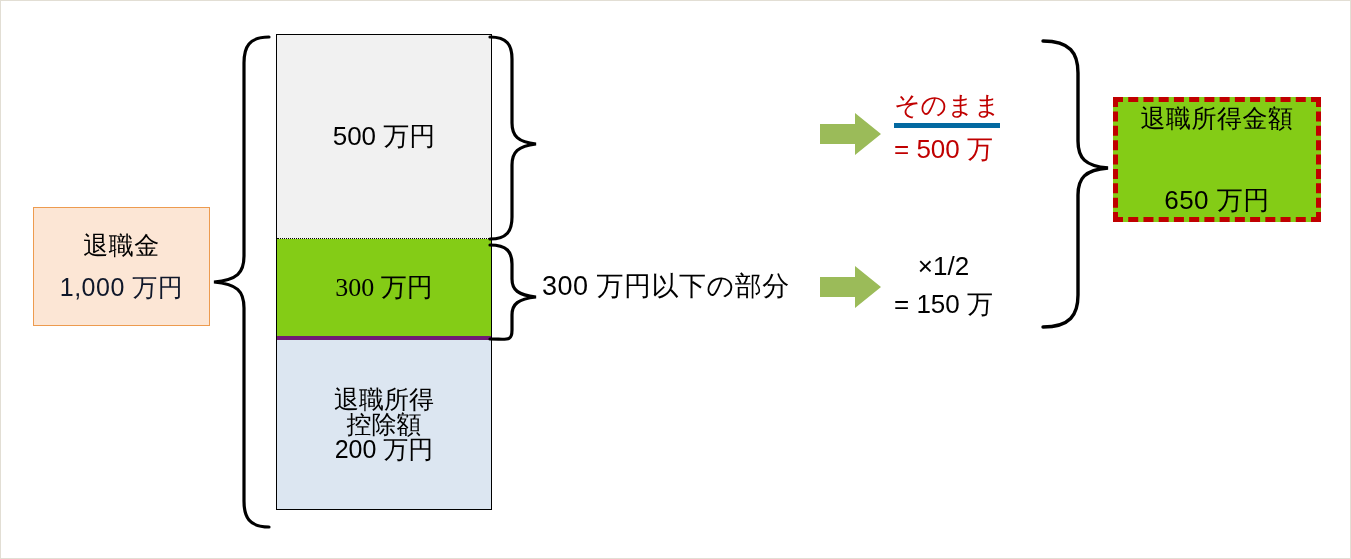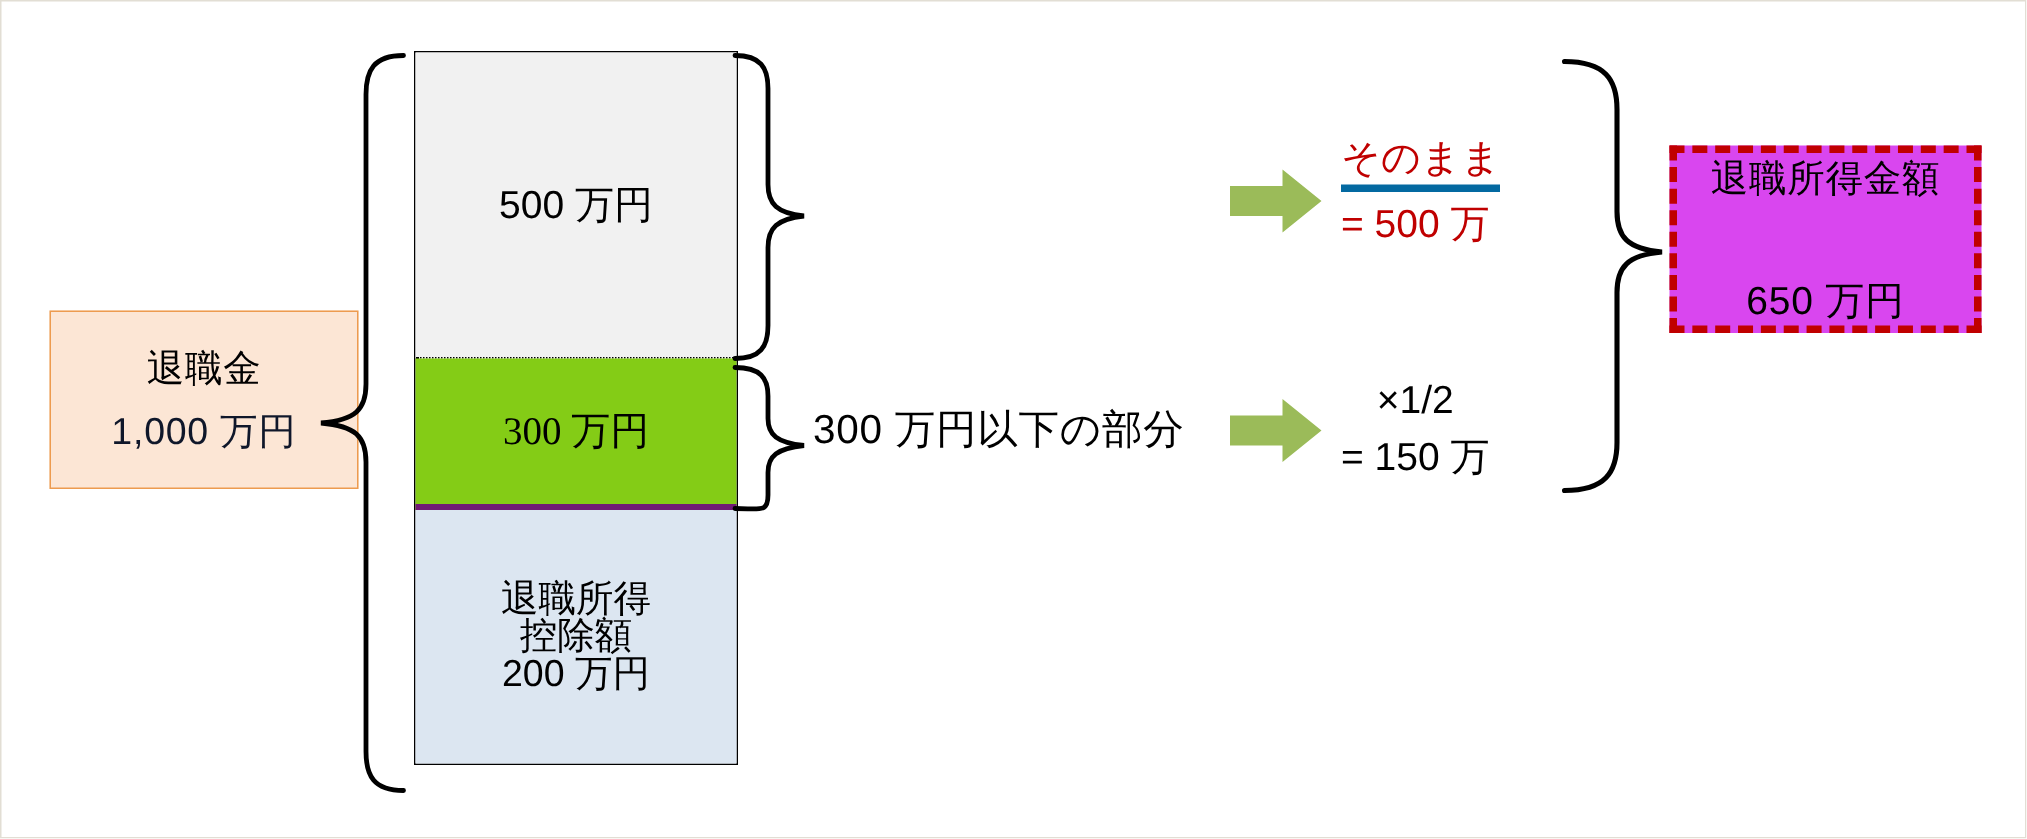--- a/index.html
+++ b/index.html
@@ -18,21 +18,21 @@
     border: 1px solid #e2ded4;
     box-sizing: border-box;
     overflow: hidden;
   }
 
   
   #gross-box {
     position: absolute;
     left: 32px;
     top: 206px;
-    width: 206px;
+    width: 177px;
     height: 119px;
     background: #fce6d5;
     border: 1px solid #ed9b4f;
     box-sizing: border-box;
     display: flex;
     flex-direction: column;
     align-items: center;
     justify-content: center;
     gap: 9px;
   }
@@ -137,21 +137,21 @@
 
   
   #final-box {
     position: absolute;
     left: 1112px;
     top: 96px;
     width: 208px;
     height: 125px;
     border: 5px dashed #c00000;
     box-sizing: border-box;
-    background: #d946ef;
+    background: #84cc16;
     display: flex;
     flex-direction: column;
     align-items: center;
     justify-content: center;
     gap: 13px;
   }
   #final-box .fl1 { font-size: 25px; color: #000; letter-spacing: 0.5px; }
   #final-box .fl2 { font-size: 26px; color: #000; letter-spacing: 0.5px; margin-top: 35px; }
 </style>
 </head>

